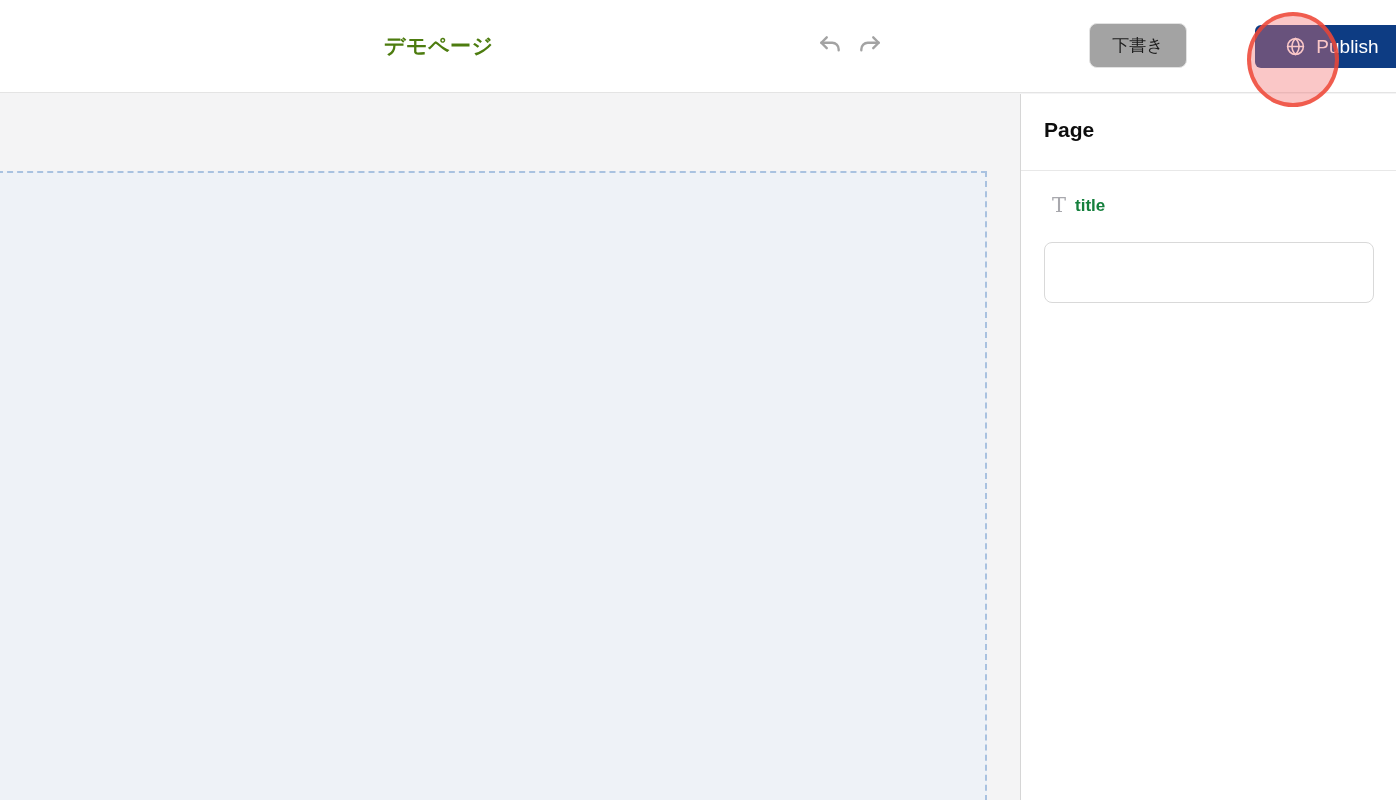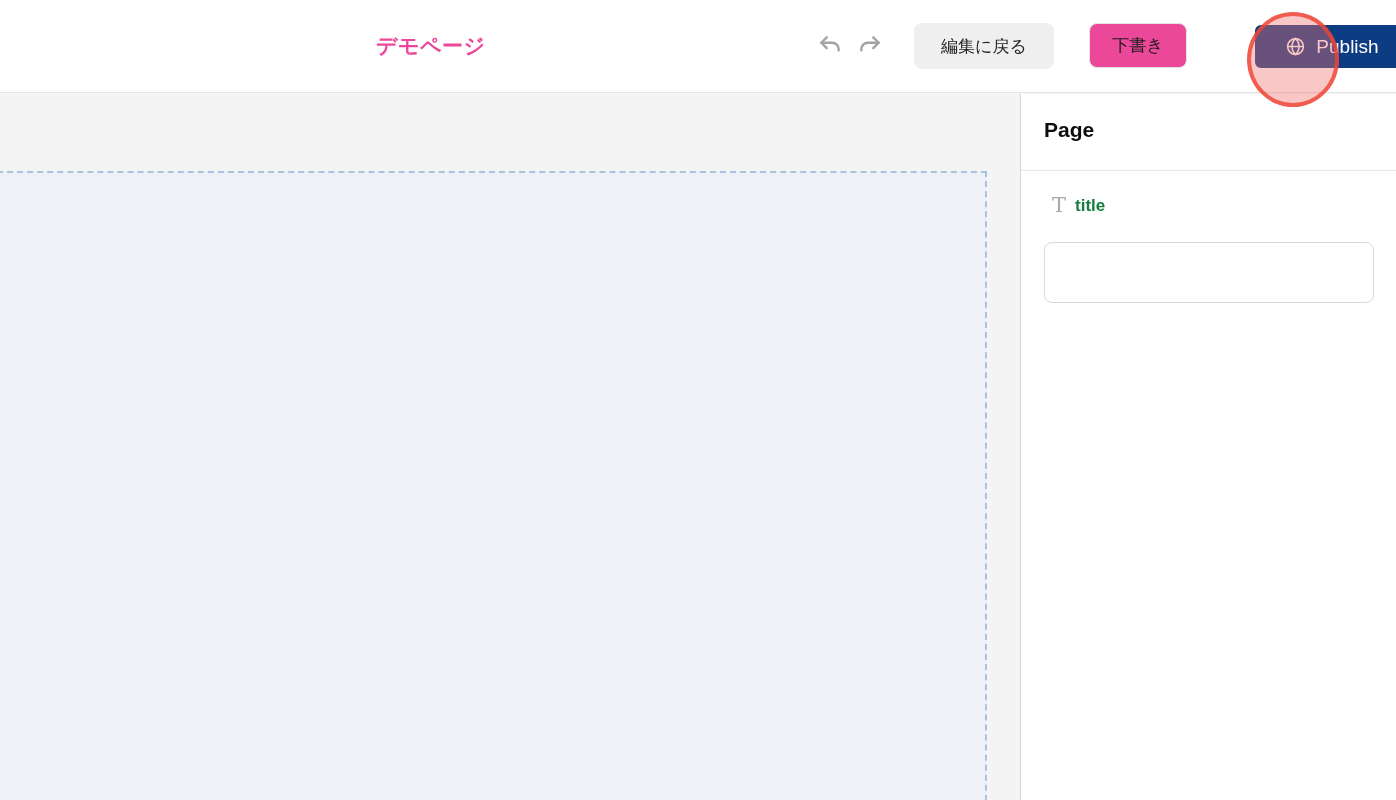--- a/index.html
+++ b/index.html
@@ -10,41 +10,41 @@
     font-family:"Liberation Sans","DejaVu Sans",sans-serif;
     color:#1c1c1e;
   }
 
   
   .header {
     position:absolute; left:0; top:0; width:1396px; height:93px;
     background:#ffffff; border-bottom:1px solid #e4e4e4; z-index:5;
   }
   .page-title {
-    position:absolute; left:376px; top:50%; transform:translateY(-50%);
-    font-size:21px; font-weight:700; letter-spacing:0.5px; color:#ec4899;
+    position:absolute; left:384px; top:50%; transform:translateY(-50%);
+    font-size:21px; font-weight:700; letter-spacing:0.5px; color:#4d7c0f;
   }
   .icon-btn {
     position:absolute; top:50%; transform:translateY(-50%);
     width:32px; height:32px; border:none; background:transparent;
     display:flex; align-items:center; justify-content:center; cursor:pointer;
   }
   .undo-btn { left:814px; }
   .redo-btn { left:854px; }
   .btn {
     position:absolute; display:flex; align-items:center; justify-content:center;
     font-family:inherit; cursor:pointer; border:none;
   }
   .back-btn {
     left:914px; top:23px; width:140px; height:46px;
     background:#efefef; border-radius:8px; font-size:17px; color:#262626;
   }
   .draft-btn {
     left:1089px; top:23px; width:98px; height:45px;
-    background:#ec4899; border:1px solid #e2e2e2; border-radius:8px;
+    background:#a3a3a3; border:1px solid #e2e2e2; border-radius:8px;
     font-size:17px; color:#1a1a1a;
   }
   .publish-btn {
     left:1219px; top:25px; width:154px; height:43px;
     background:#0d3c83; border-radius:6px;
     font-size:19px; font-weight:500; color:#ffffff; gap:10px;margin-left:36px;
   }
   .highlight-circle {
     position:absolute; left:1247px; top:12px; width:92px; height:95px;
     border:4px solid rgba(238,68,51,0.82); border-radius:50%;
@@ -124,21 +124,20 @@
   </button>
   <button class="icon-btn redo-btn">
     <span>
       <svg width="28" height="26" viewBox="0 0 24 24" fill="none" stroke="#a3a3a3" stroke-width="2.2" stroke-linecap="round" stroke-linejoin="round">
         <polyline points="15 14 20 9 15 4"></polyline>
         <path d="M20 9H10a6 6 0 0 0-6 6v1"></path>
       </svg>
     </span>
   </button>
 
-  <button class="btn back-btn">編集に戻る</button>
   <button class="btn draft-btn">下書き</button>
 
   <button class="btn publish-btn">
     <span>
       <svg width="21" height="21" viewBox="0 0 24 24" fill="none" stroke="#ffffff" stroke-width="1.8" stroke-linecap="round">
         <circle cx="12" cy="12" r="9"></circle>
         <path d="M3 12h18"></path>
         <path d="M12 3c2.6 2.4 4 5.6 4 9s-1.4 6.6-4 9c-2.6-2.4-4-5.6-4-9s1.4-6.6 4-9z"></path>
       </svg>
     </span>

